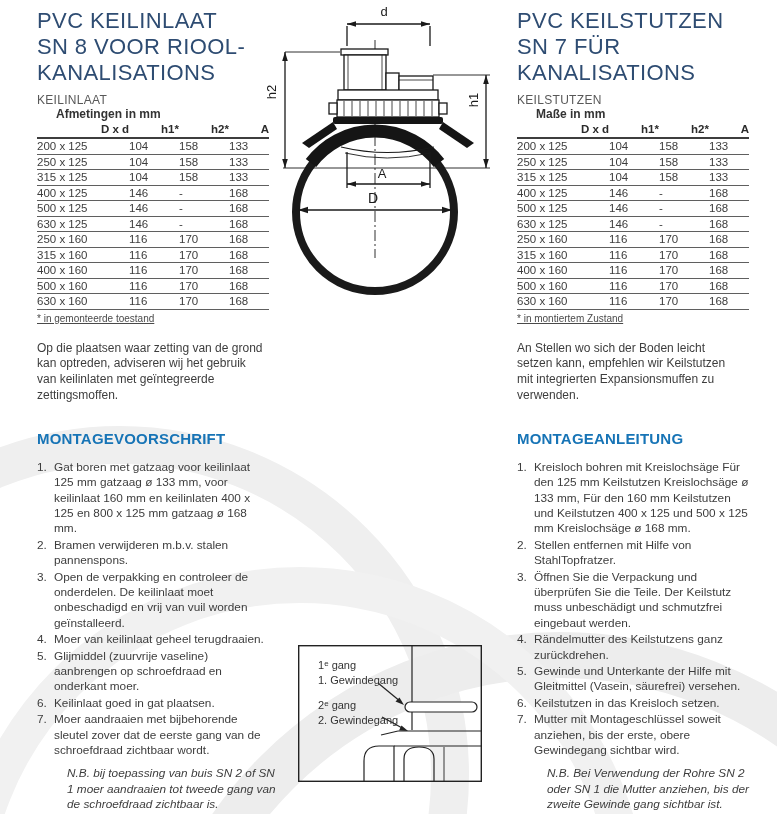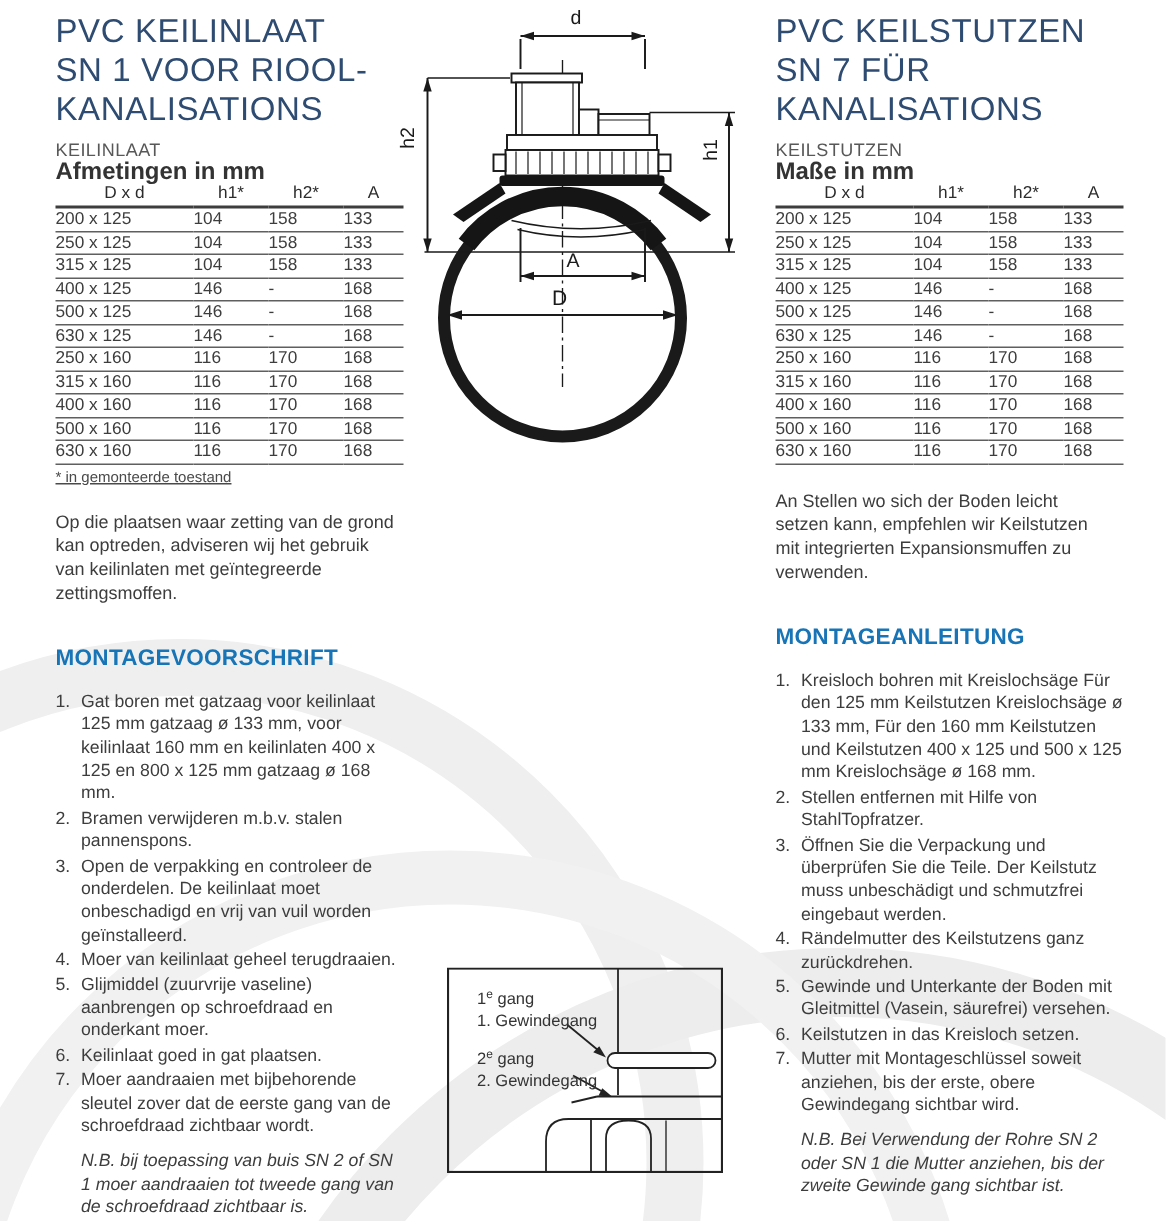--- a/index.html
+++ b/index.html
@@ -11,59 +11,59 @@
   }
   #watermark{position:absolute;left:0;top:0;z-index:0;}
   .col{position:absolute;top:6px;width:236px;z-index:2;}
   .col-left{left:37px;}
   .col-right{left:517px;}
   .title{
     font-size:22px;line-height:26px;font-weight:400;letter-spacing:.4px;
     color:#2e4c72;margin:2px 0 8px 0;
   }
   .table-label{font-size:12px;line-height:13px;color:#585858;letter-spacing:.3px;}
-  .table-sub{font-size:16px;line-height:15px;font-weight:bold;color:#333;}
+  .table-sub{font-size:12px;line-height:15px;font-weight:bold;color:#333;margin-left:19px;}
   table.dim{border-collapse:collapse;width:232px;font-size:11.5px;color:#3d3d3d;margin-top:1px;}
   table.dim th{
-    text-align:center;font-weight:normal;color:#2b2b2b;
+    text-align:right;font-weight:bold;color:#2b2b2b;
     border-bottom:2.5px solid #3d3d3d;padding:0 0 2px 0;
   }
   table.dim td{border-bottom:1.2px solid #5f5f5f;padding:1px 0 1.5px 0;}
   .footnote{font-size:10px;color:#4a4a4a;margin-top:3px;text-decoration:underline;}
   .intro{font-size:12px;line-height:15.8px;color:#3d3d3d;margin-top:17px;width:226px;}
   .section-heading{
     font-size:15px;font-weight:bold;color:#1774b6;letter-spacing:.2px;
     margin:26px 0 13px 0;
   }
   .steps{width:236px;}
   .step{display:flex;font-size:11.8px;line-height:15.4px;color:#3d3d3d;margin:0 0 1px 0;}
   .step .num{width:17px;flex:none;}
   .step .txt{flex:1;}
   .note{
     font-style:italic;font-size:11.8px;line-height:15.4px;color:#3d3d3d;
-    margin:8px 0 9px 17px;width:214px;
+    margin:8px 0 9px 30px;width:214px;
   }
   svg text{font-family:"Liberation Sans","DejaVu Sans",sans-serif;}
   #main-drawing{position:absolute;left:262px;top:0;z-index:1;}
   #inset-drawing{position:absolute;left:298px;top:645px;z-index:2;}
 </style>
 </head>
 <body>
 
 <svg id="watermark" width="777" height="814" viewBox="0 0 777 814" aria-hidden="true">
   <circle cx="120" cy="775" r="330" fill="none" stroke="#efefef" stroke-width="38"></circle>
   <circle cx="560" cy="1055" r="400" fill="none" stroke="#ededed" stroke-width="46"></circle>
   <circle cx="300" cy="915" r="330" fill="none" stroke="#f1f1f1" stroke-width="36"></circle>
 </svg>
 
 <div class="col col-left">
   <div class="title">
 
   <div>PVC KEILINLAAT</div>
-      <div>SN 1 VOOR RIOOL-</div>
+      <div>SN 8 VOOR RIOOL-</div>
       <div>KANALISATIONS</div>
     </div>
   <div class="table-label">KEILINLAAT</div>
   <div class="table-sub">Afmetingen in mm</div>
   <table class="dim">
     <colgroup>
         <col style="width:92px">
         <col style="width:50px">
         <col style="width:50px">
         <col style="width:40px">
@@ -273,20 +273,21 @@
           <td>168</td>
         </tr>
         <tr>
           <td>630 x 160</td>
           <td>116</td>
           <td>170</td>
           <td>168</td>
         </tr>
       </tbody>
   </table>
+  <div class="footnote">* in montiertem Zustand</div>
   <div class="intro">An Stellen wo sich der Boden leicht setzen kann, empfehlen wir Keilstutzen mit integrierten Expansionsmuffen zu verwenden.</div>
   <div class="section-heading">MONTAGEANLEITUNG</div>
   <div class="steps">
 
   <div class="step">
         <span class="num">1.</span>
         <span class="txt">Kreisloch bohren mit Kreislochsäge Für den 125 mm Keilstutzen Kreislochsäge ø 133 mm, Für den 160 mm Keilstutzen und Keilstutzen 400 x 125 und 500 x 125 mm Kreislochsäge ø 168 mm.</span>
       </div>
       <div class="step">
         <span class="num">2.</span>
@@ -295,21 +296,21 @@
       <div class="step">
         <span class="num">3.</span>
         <span class="txt">Öffnen Sie die Verpackung und überprüfen Sie die Teile. Der Keilstutz muss unbeschädigt und schmutzfrei eingebaut werden.</span>
       </div>
       <div class="step">
         <span class="num">4.</span>
         <span class="txt">Rändelmutter des Keilstutzens ganz zurückdrehen.</span>
       </div>
       <div class="step">
         <span class="num">5.</span>
-        <span class="txt">Gewinde und Unterkante der Boden mit Gleitmittel (Vasein, säurefrei) versehen.</span>
+        <span class="txt">Gewinde und Unterkante der Hilfe mit Gleitmittel (Vasein, säurefrei) versehen.</span>
       </div>
       <div class="step">
         <span class="num">6.</span>
         <span class="txt">Keilstutzen in das Kreisloch setzen.</span>
       </div>
       <div class="step">
         <span class="num">7.</span>
         <span class="txt">Mutter mit Montageschlüssel soweit anziehen, bis der erste, obere Gewindegang sichtbar wird.</span>
       </div>
     </div>

